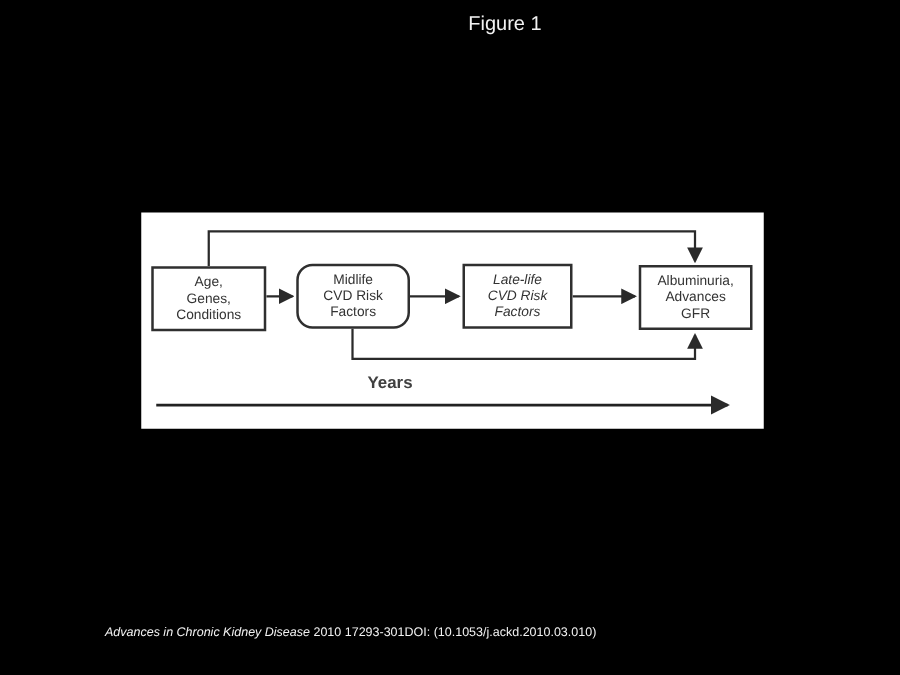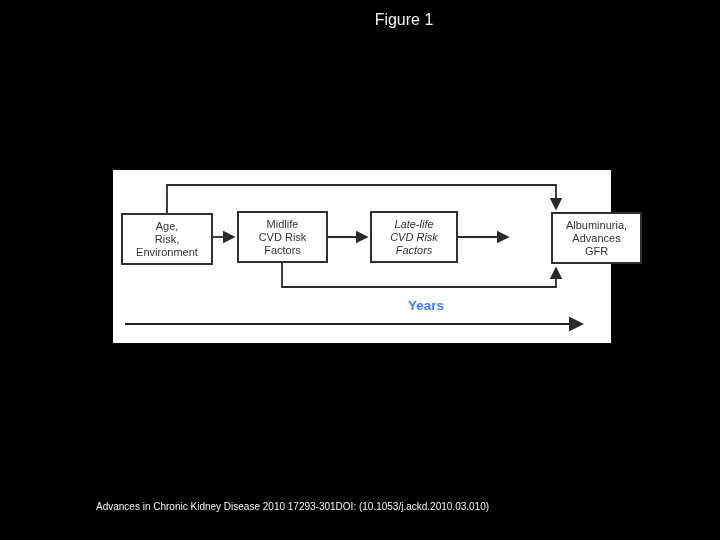--- a/index.html
+++ b/index.html
@@ -47,44 +47,44 @@
     display: flex;
     flex-direction: column;
     justify-content: center;
     align-items: center;
     text-align: center;
     color: #333333;
     font-size: 11px;
     line-height: 13px;
   }
   .box-1 { left: 8px;   top: 43px; width: 92px; height: 52px; }
-  .box-2 { left: 124px; top: 41px; width: 91px; height: 52px; }
+  .box-2 { left: 124px; top: 41px; width: 91px; height: 52px; border-radius: 13px; }
   .box-3 { left: 257px; top: 41px; width: 88px; height: 52px; font-style: italic; }
-  .box-4 { left: 398px; top: 42px; width: 91px; height: 52px; margin-left: 40px; }
+  .box-4 { left: 398px; top: 42px; width: 91px; height: 52px; }
   .years-label {
     position: absolute;
     left: 181px;
     top: 128px;
     width: 150px;
-    text-align: right;
-    color: #3b82f6;
+    text-align: left;
+    color: #404040;
     font-size: 13.5px;
     font-weight: bold;
   }
   .citation {
     position: absolute;
     left: 84px;
     top: 500px;
     width: 560px;
     color: #f2f2f2;
     font-size: 10px;
     line-height: 14.5px;
   }
   .citation .journal {
-    margin-left: 12px;
+    font-style: italic;
   }
   .terms-link {
     color: #b9b9dd;
     text-decoration: underline;
     margin-left: 4px;
     cursor: pointer;
   }
 </style>
 </head>
 <body>
@@ -108,22 +108,22 @@
 
     <path d="M345,67 L395,67" fill="none" stroke="#2a2a2a" stroke-width="1.8" marker-end="url(#ah)"></path>
 
     <path d="M169,93 L169,117 L443,117 L443,98" fill="none" stroke="#2a2a2a" stroke-width="1.8" marker-end="url(#ah)"></path>
 
     <path d="M12,154 L469,154" fill="none" stroke="#222222" stroke-width="2.2" marker-end="url(#ah)"></path>
   </svg>
 
   <div class="flow-box box-1">
     <span>Age,</span>
-    <span>Risk,</span>
-    <span>Environment</span>
+    <span>Genes,</span>
+    <span>Conditions</span>
   </div>
 
   <div class="flow-box box-2">
     <span>Midlife</span>
     <span>CVD Risk</span>
     <span>Factors</span>
   </div>
 
   <div class="flow-box box-3">
     <span>Late-life</span>

